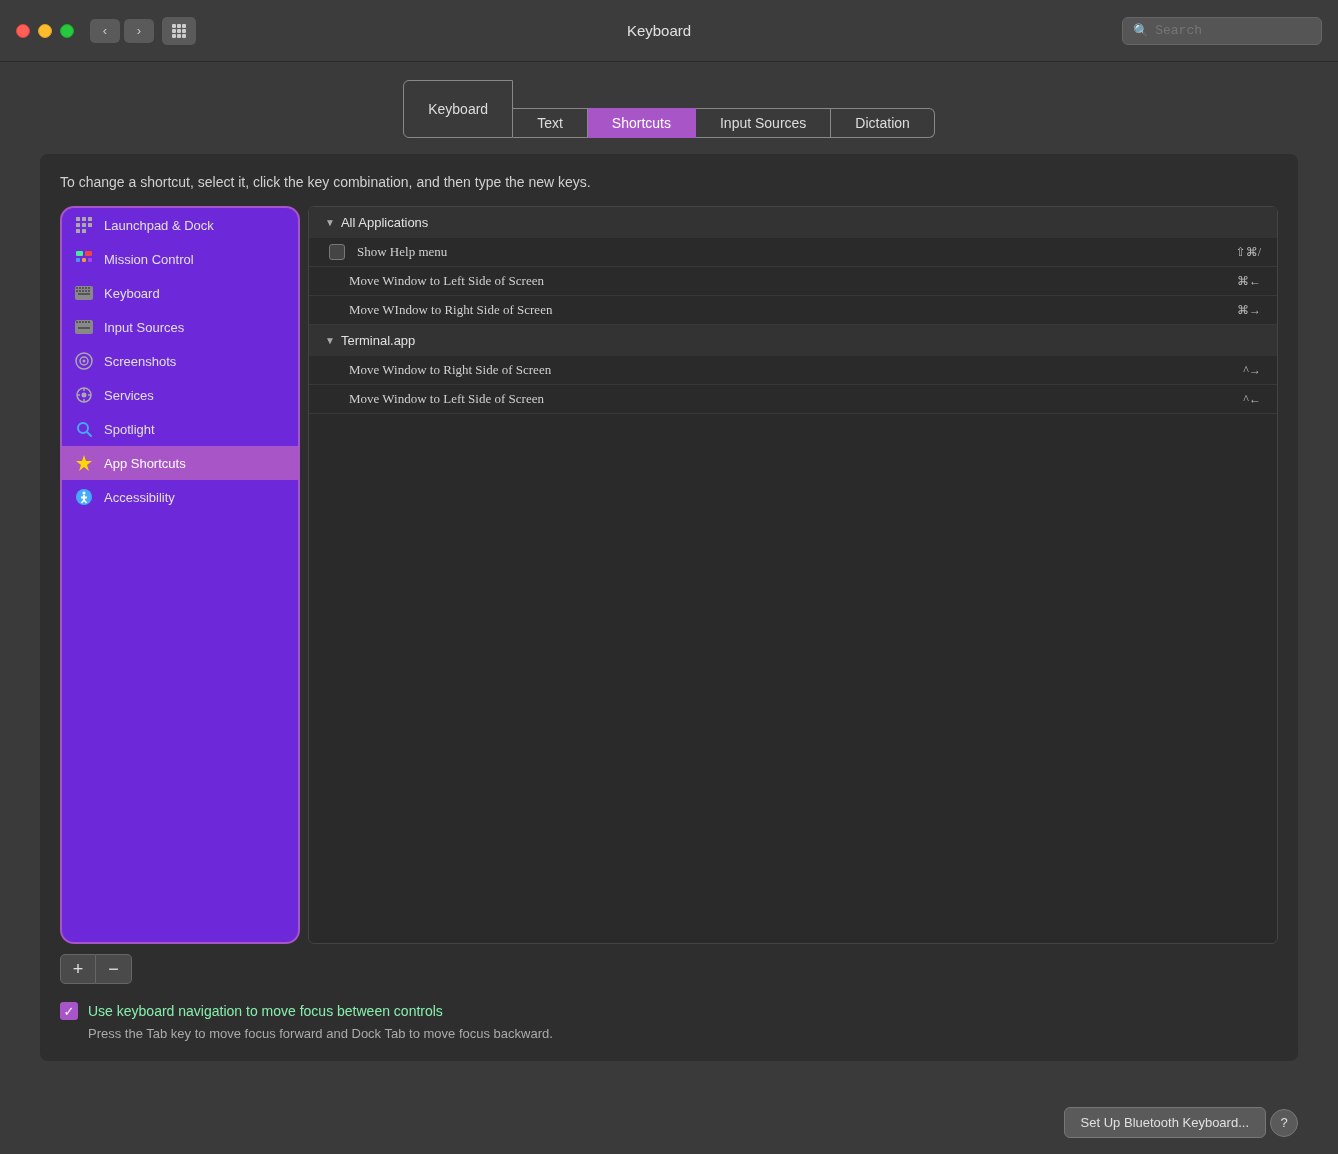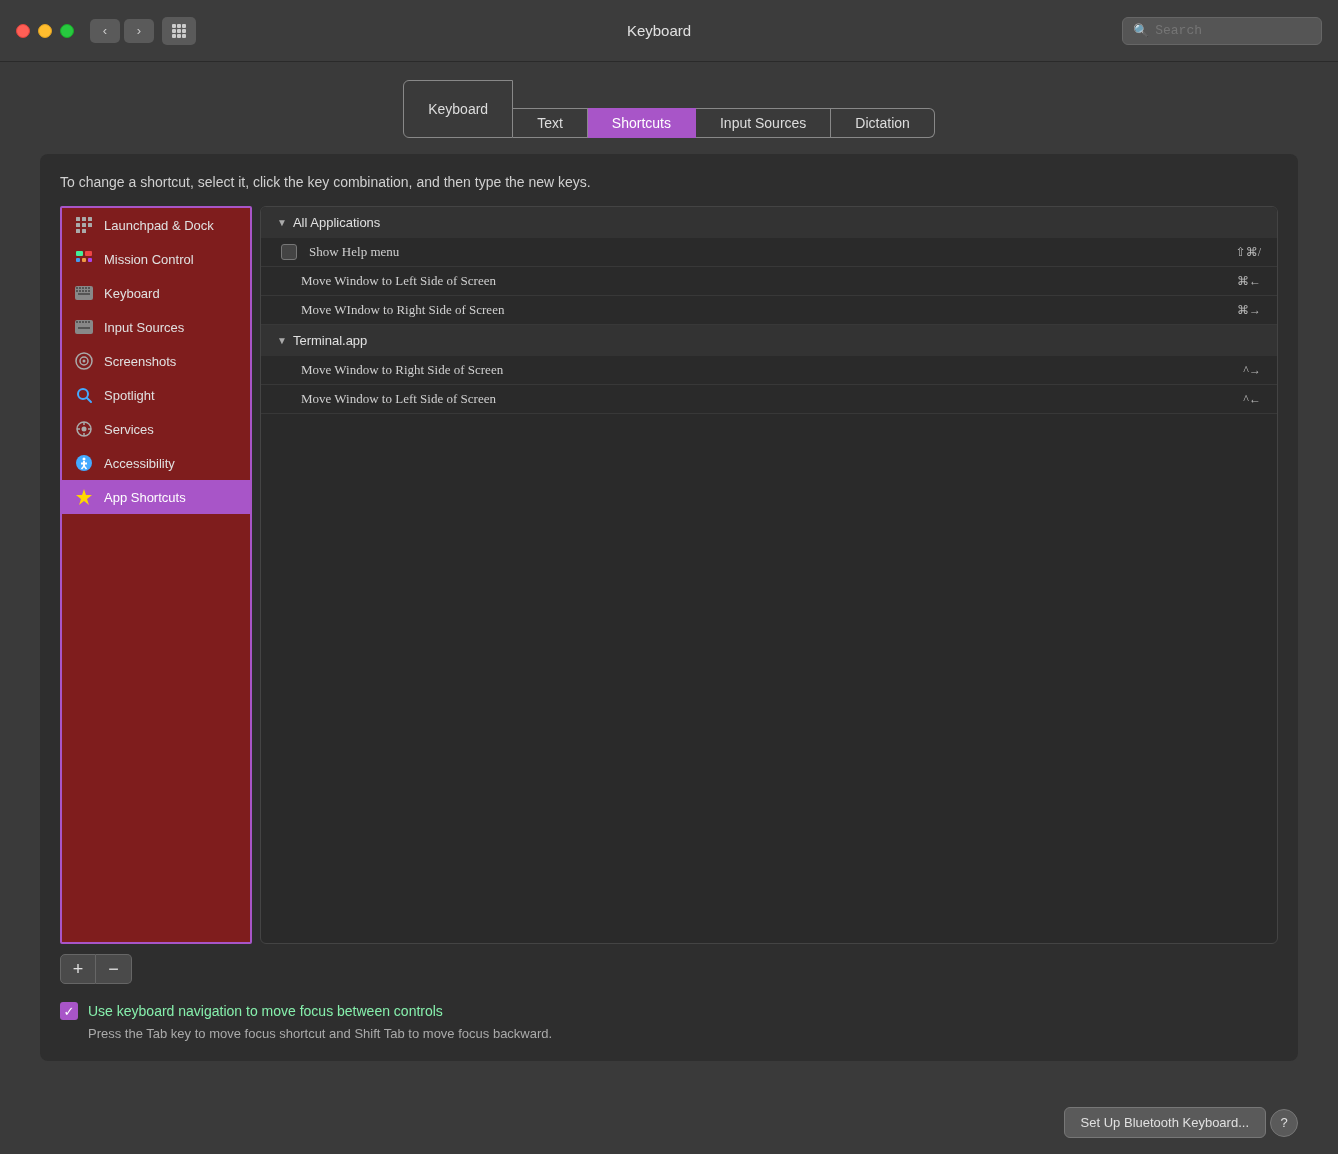--- a/index.html
+++ b/index.html
@@ -154,25 +154,25 @@
 
     .split-pane {
       display: flex;
       gap: 0;
       flex: 1;
       overflow: hidden;
     }
 
     
     .sidebar {
-      width: 192px;
-      flex-shrink: 0;
-      background: #7f1d1d;
+      width: 240px;
+      flex-shrink: 0;
+      background: #6d28d9;
       border: 2px solid #a855c8;
-      border-radius: 2px;
+      border-radius: 14px;
       overflow-y: auto;
       overflow-x: hidden;
     }
 
     .sidebar-item {
       display: flex;
       align-items: center;
       gap: 10px;
       padding: 7px 12px;
       color: #e0e0e0;
@@ -453,57 +453,57 @@
                 <circle cx="9" cy="9" r="8" fill="none" stroke="#aaa" stroke-width="1.5"></circle>
                 <circle cx="9" cy="9" r="4" fill="none" stroke="#aaa" stroke-width="1.5"></circle>
                 <circle cx="9" cy="9" r="1.5" fill="#aaa"></circle>
               </svg>
           </span>
           <span>Screenshots</span>
         </div>
         <div class="sidebar-item">
           <span class="sidebar-icon">
             <svg width="18" height="18" viewBox="0 0 18 18">
-                <circle cx="8" cy="8" r="5" fill="none" stroke="#4af" stroke-width="2"></circle>
-                <line x1="12" y1="12" x2="16" y2="16" stroke="#4af" stroke-width="2" stroke-linecap="round"></line>
-              </svg>
-          </span>
-          <span>Spotlight</span>
-        </div>
-        <div class="sidebar-item">
-          <span class="sidebar-icon">
-            <svg width="18" height="18" viewBox="0 0 18 18">
                 <circle cx="9" cy="9" r="7" fill="none" stroke="#aaa" stroke-width="1.5"></circle>
                 <path d="M9 2 L9 5 M9 13 L9 16 M2 9 L5 9 M13 9 L16 9" stroke="#aaa" stroke-width="1.5"></path>
                 <circle cx="9" cy="9" r="2.5" fill="#aaa"></circle>
               </svg>
           </span>
           <span>Services</span>
+        </div>
+        <div class="sidebar-item">
+          <span class="sidebar-icon">
+            <svg width="18" height="18" viewBox="0 0 18 18">
+                <circle cx="8" cy="8" r="5" fill="none" stroke="#4af" stroke-width="2"></circle>
+                <line x1="12" y1="12" x2="16" y2="16" stroke="#4af" stroke-width="2" stroke-linecap="round"></line>
+              </svg>
+          </span>
+          <span>Spotlight</span>
+        </div>
+        <div class="sidebar-item selected">
+          <span class="sidebar-icon">
+            <svg width="18" height="18" viewBox="0 0 18 18">
+                <polygon points="9,1 11,7 17,7 12,11 14,17 9,13 4,17 6,11 1,7 7,7" fill="#ffd700"></polygon>
+              </svg>
+          </span>
+          <span>App Shortcuts</span>
         </div>
         <div class="sidebar-item">
           <span class="sidebar-icon">
             <svg width="18" height="18" viewBox="0 0 18 18">
                 <circle cx="9" cy="9" r="8" fill="#4af"></circle>
                 <circle cx="9" cy="5" r="1.5" fill="#fff"></circle>
                 <line x1="9" y1="7" x2="9" y2="12" stroke="#fff" stroke-width="2"></line>
                 <line x1="6" y1="9.5" x2="12" y2="9.5" stroke="#fff" stroke-width="2"></line>
                 <line x1="9" y1="12" x2="6.5" y2="15" stroke="#fff" stroke-width="1.5"></line>
                 <line x1="9" y1="12" x2="11.5" y2="15" stroke="#fff" stroke-width="1.5"></line>
               </svg>
           </span>
           <span>Accessibility</span>
         </div>
-        <div class="sidebar-item selected">
-          <span class="sidebar-icon">
-            <svg width="18" height="18" viewBox="0 0 18 18">
-                <polygon points="9,1 11,7 17,7 12,11 14,17 9,13 4,17 6,11 1,7 7,7" fill="#ffd700"></polygon>
-              </svg>
-          </span>
-          <span>App Shortcuts</span>
-        </div>
       </div>
 
       <div class="shortcuts-pane">
 
         <div class="group-header">
           <span class="triangle">▼</span>
           <span>All Applications</span>
         </div>
         <div class="shortcut-row">
           <div class="shortcut-checkbox"></div>
@@ -537,21 +537,21 @@
     <div class="add-remove-buttons">
       <button class="add-remove-btn">+</button>
       <button class="add-remove-btn">−</button>
     </div>
 
     <div class="bottom-section">
       <div class="keyboard-nav-row">
         <div class="checkbox-purple">✓</div>
         <span class="keyboard-nav-label">Use keyboard navigation to move focus between controls</span>
       </div>
-      <div class="keyboard-nav-desc">Press the Tab key to move focus shortcut and Shift Tab to move focus backward.</div>
+      <div class="keyboard-nav-desc">Press the Tab key to move focus forward and Dock Tab to move focus backward.</div>
     </div>
   </div>
 </div>
 
 <div class="footer">
   <button class="bluetooth-btn">Set Up Bluetooth Keyboard...</button>
   <button class="help-btn">?</button>
 </div>
 
 </body></html>

